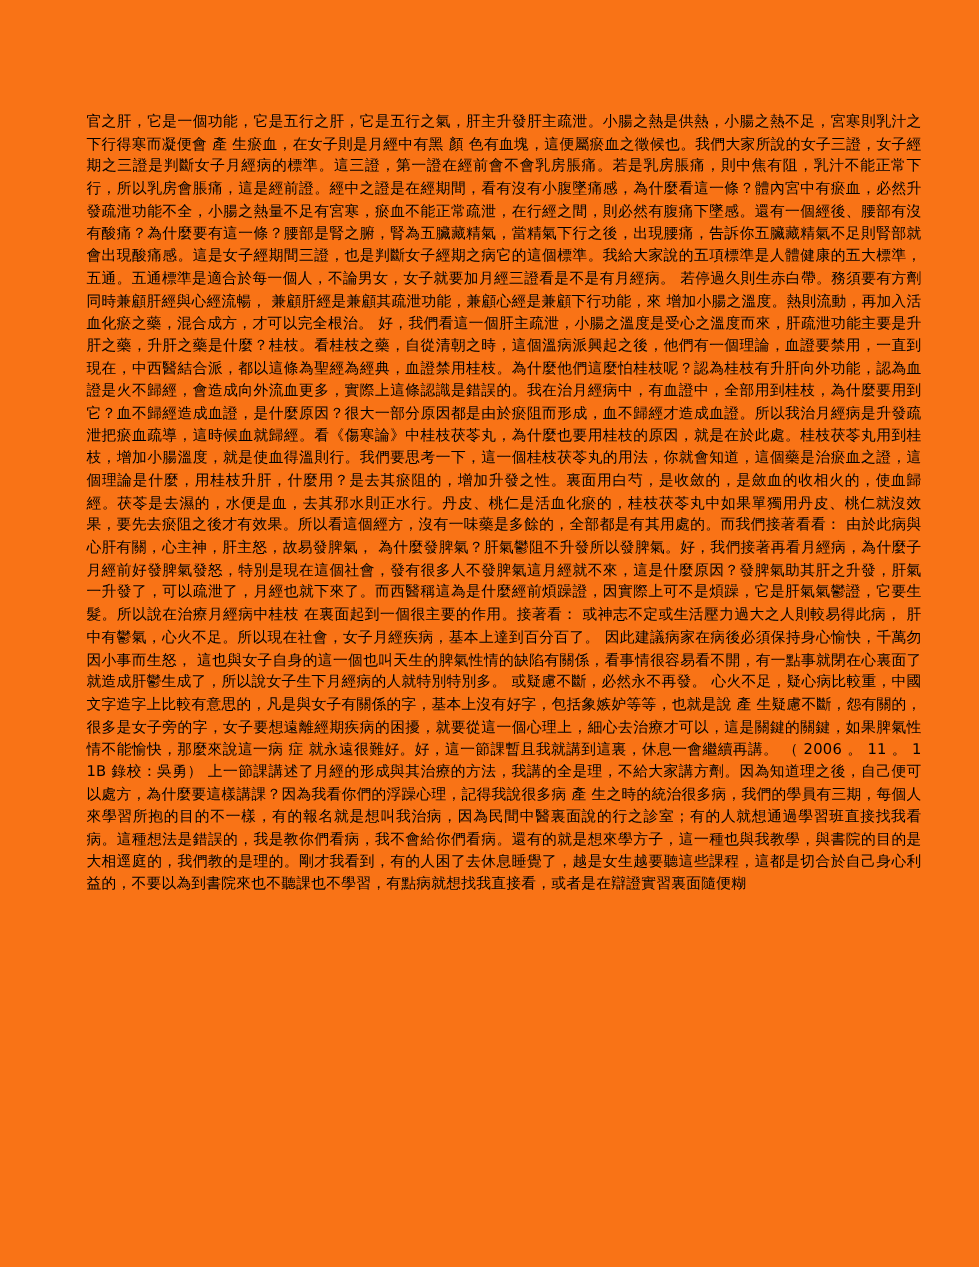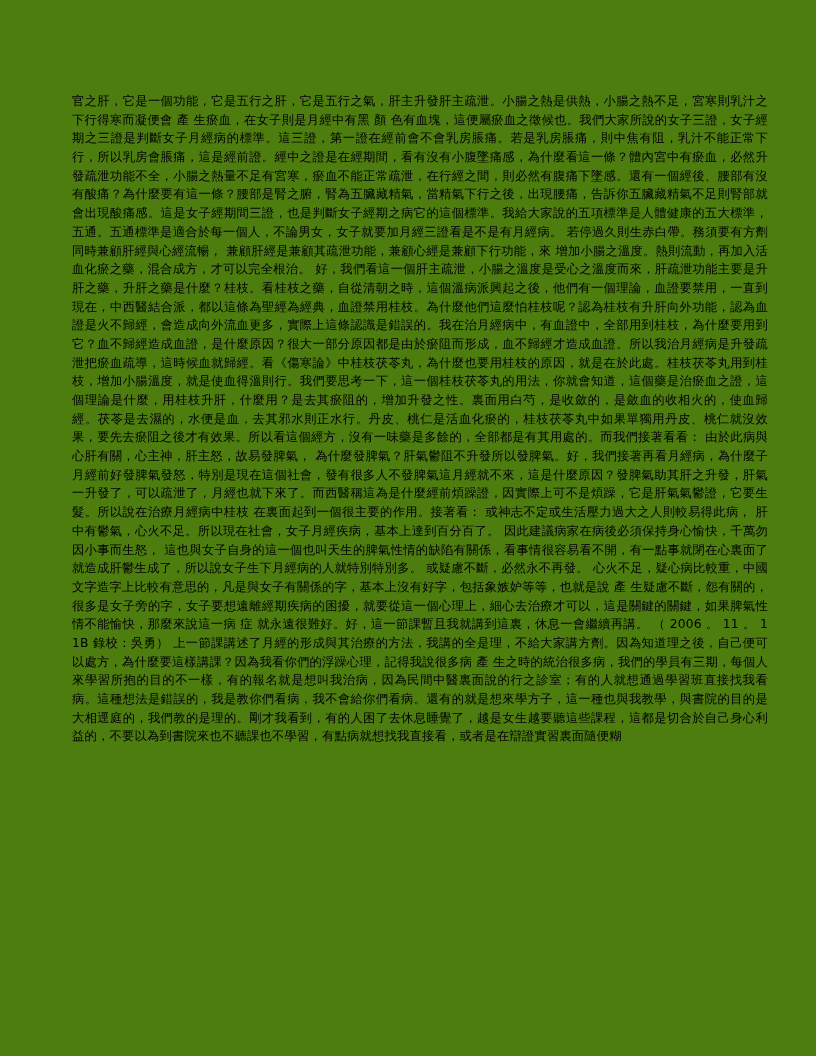--- a/index.html
+++ b/index.html
@@ -12,21 +12,21 @@
     height: 1056px;
     font-family: "DejaVu Sans", "Liberation Sans", sans-serif;
     color: #000000;
   }
   .page {
     position: relative;
     width: 816px;
     height: 1056px;
     box-sizing: border-box;
     padding: 92px 48px 80px 72px;
-    background: #4d7c0f;
+    background: #f97316;
   }
   .doc-body {
     font-size: 12.3px;
     line-height: 1.52;
     text-align: justify;
     text-justify: inter-ideograph;
     letter-spacing: 0.2px;
     word-break: break-all;
   }
 </style>

